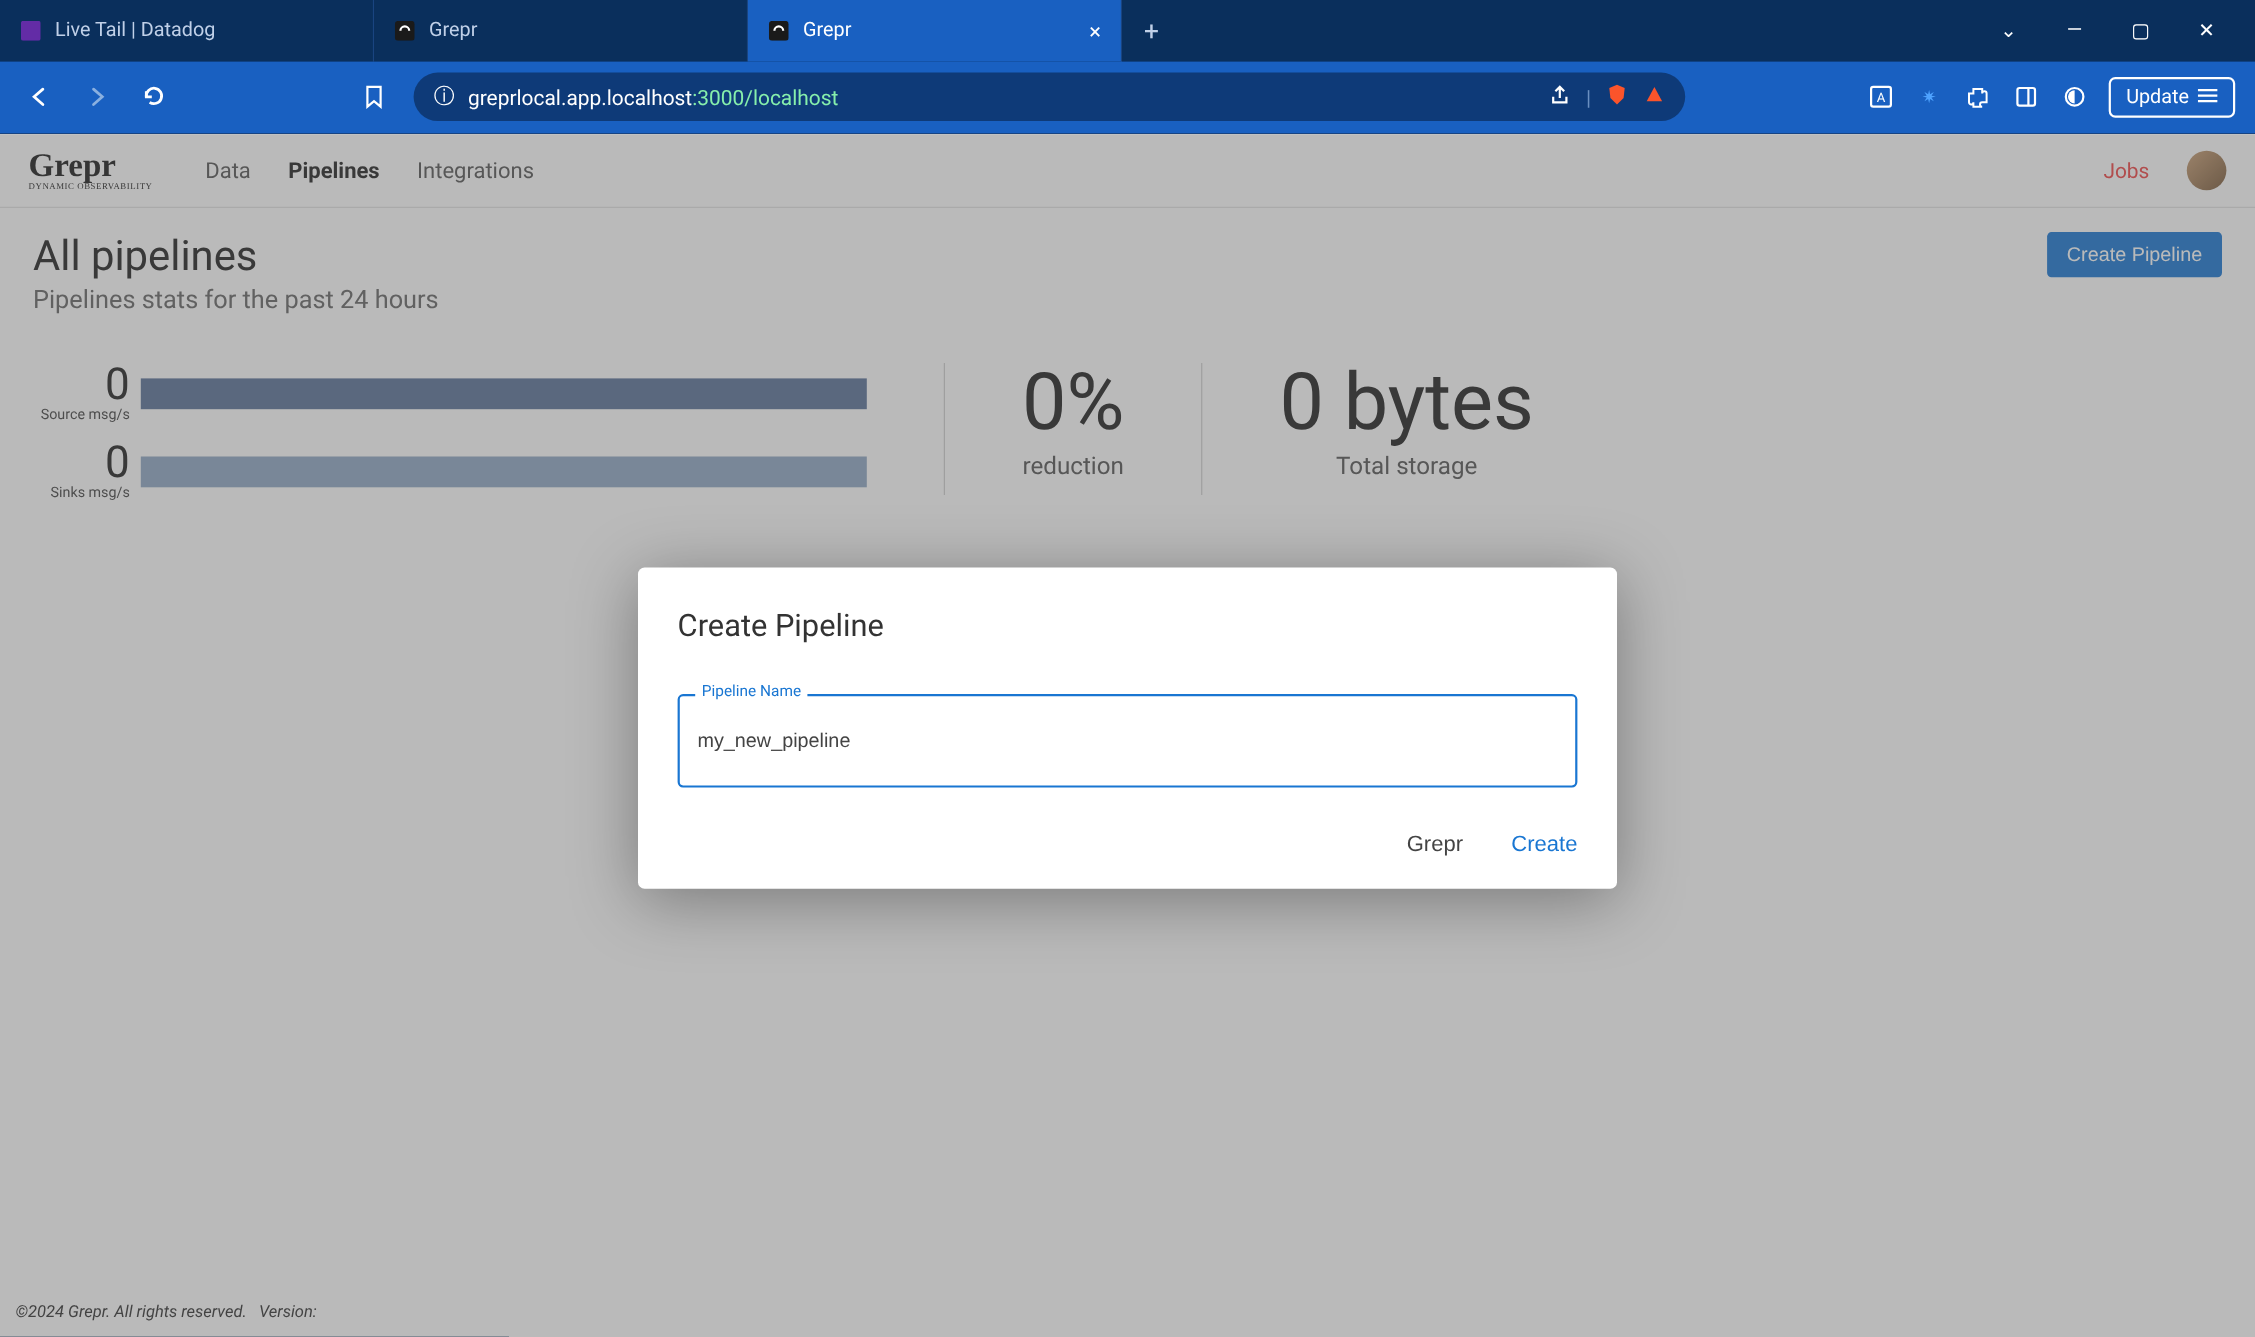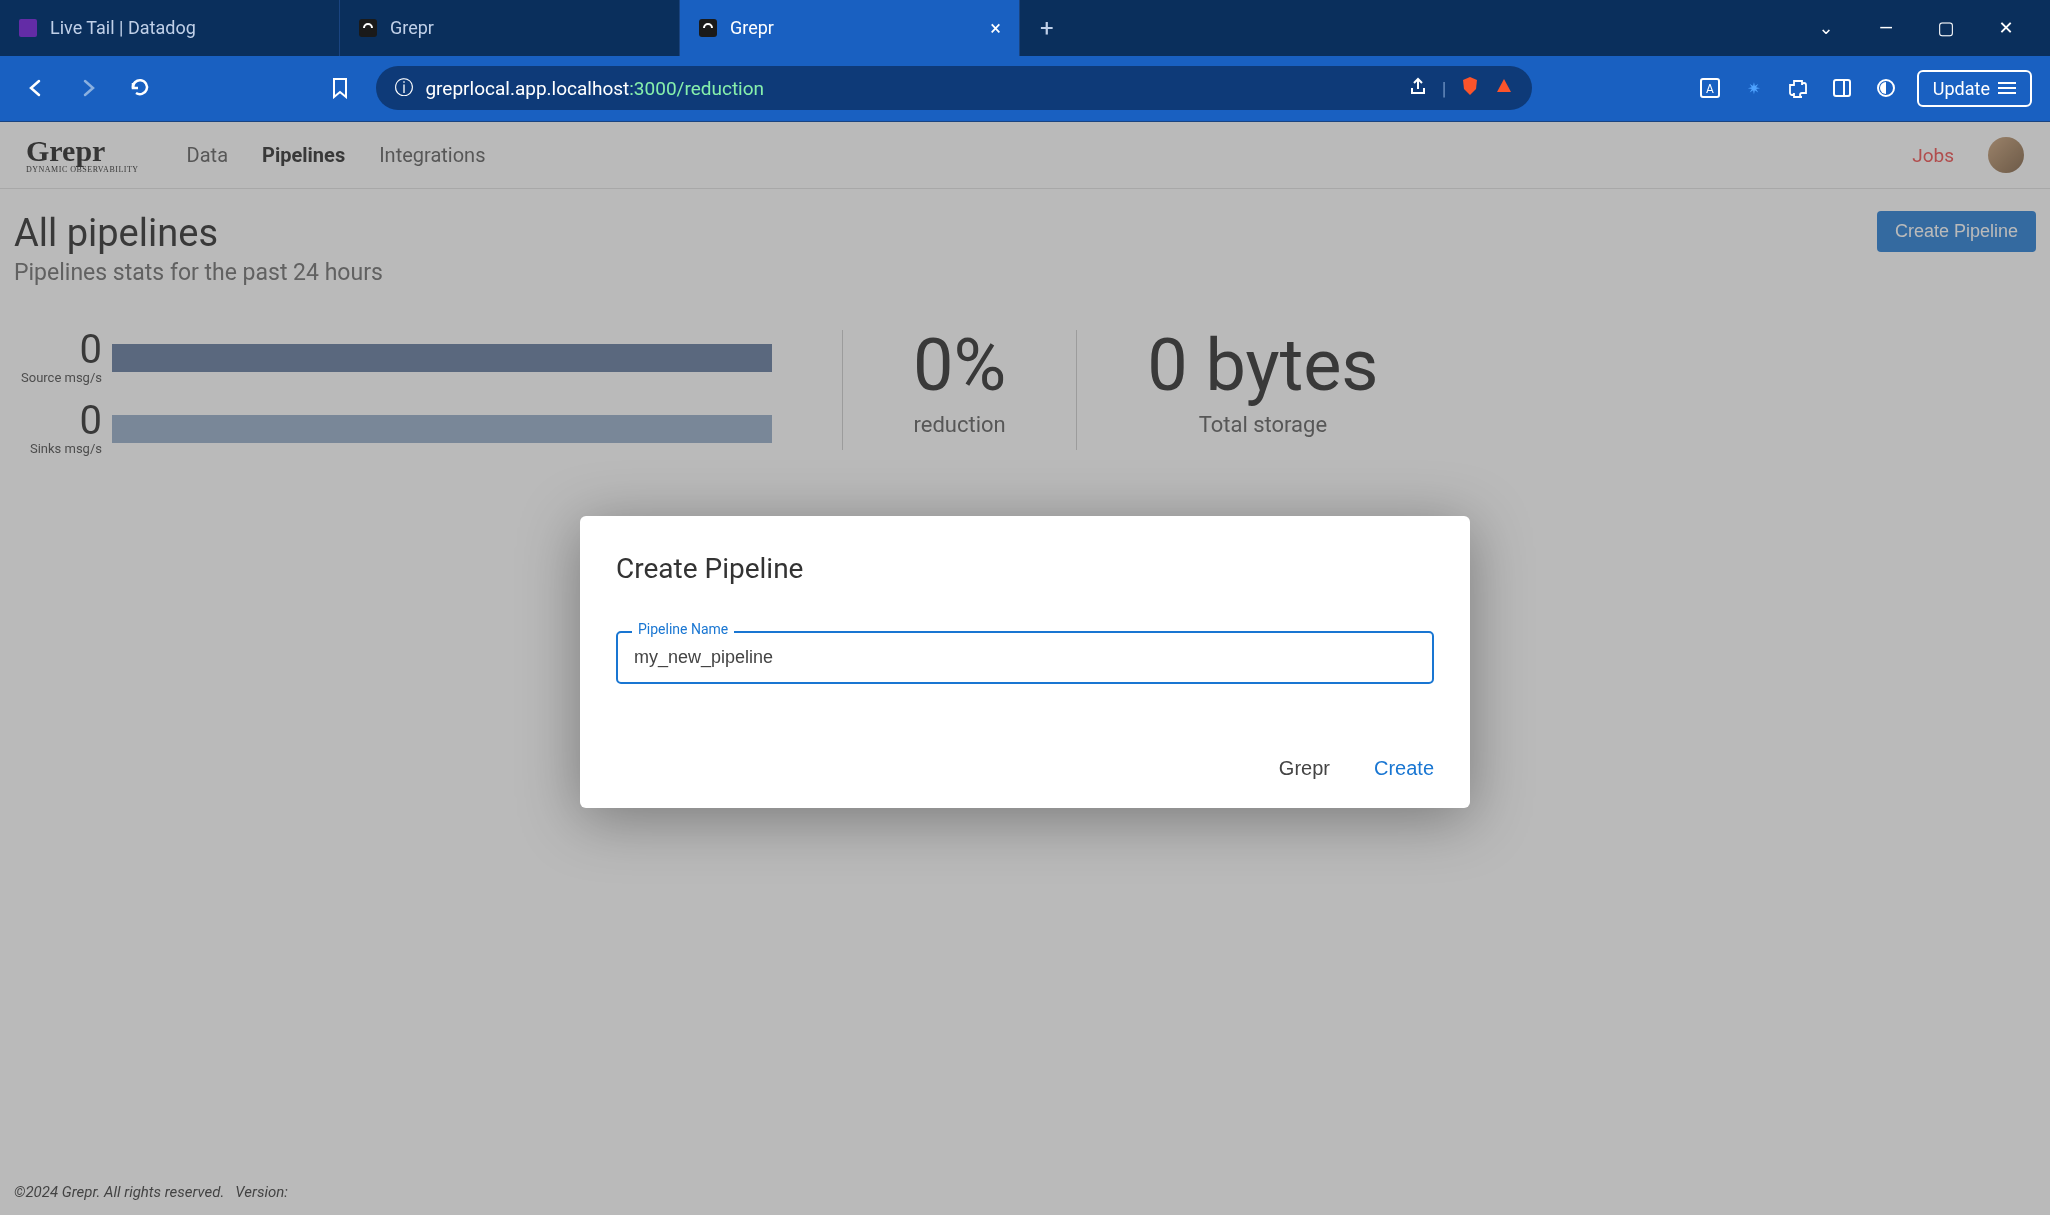--- a/index.html
+++ b/index.html
@@ -222,21 +222,21 @@
     }
     .jobs-link { color: #ef4444; font-size: 19px; cursor: pointer; text-align: center; }
     .avatar {
       width: 36px;
       height: 36px;
       border-radius: 50%;
       background: linear-gradient(135deg, #c99f75, #7a5a3a);
     }
     
     .page-body {
-      padding: 22px 14px;
+      padding: 22px 30px;
     }
     
     .page-title-row {
       display: flex;
       justify-content: space-between;
       align-items: flex-start;
     }
     
     .page-title {
       font-size: 38px;
@@ -377,21 +377,21 @@
       background: #fff;
       padding: 0 6px;
       font-size: 14px;
       color: #1976d2;
     }
     
     .field-input {
       width: 100%;
       border: 2px solid #1976d2;
       border-radius: 5px;
-      padding: 14px 16px;
+      padding: 30px 16px;
       font-size: 18px;
       color: #444;
       outline: none;
     }
     
     .modal-actions {
       margin-top: auto;
       display: flex;
       justify-content: flex-end;
       gap: 44px;
@@ -468,21 +468,21 @@
     <div style="flex:1; display:flex; justify-content:center;">
       <div style="display:flex; align-items:center; gap:18px; width:100%; max-width:1210px;">
         <div class="nav-btn active">
           <svg width="20" height="22">
               <path d="M4 2 L16 2 L16 20 L10 15 L4 20 Z" stroke="#fff" stroke-width="2" fill="none"></path>
             </svg>
         </div>
         <div class="address-bar">
           <span class="lock">ⓘ</span>
           <span class="addr-text">
-            <span>greprlocal.app.localhost</span><span class="muted">:3000</span><span class="muted">/reduction</span>
+            <span>greprlocal.app.localhost</span><span class="muted">:3000</span><span class="muted">/localhost</span>
           </span>
           <div class="address-bar-right">
             <span>
               <svg width="20" height="20">
                   <path d="M10 13 L10 3 M6 7 L10 3 L14 7 M4 12 L4 17 L16 17 L16 12" stroke="#fff" stroke-width="2" fill="none"></path>
                 </svg>
             </span>
             <span style="color:#6a8fc0">|</span>
             <span>
               <svg width="20" height="22">

